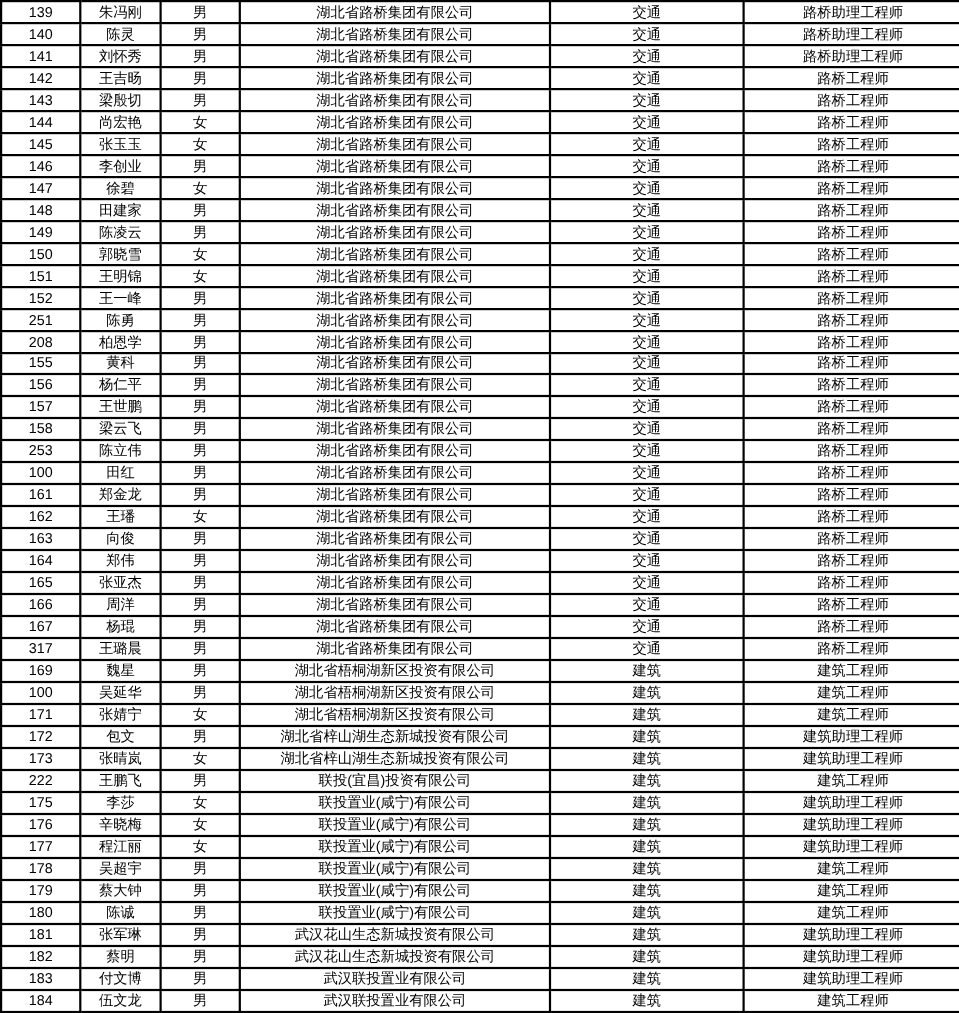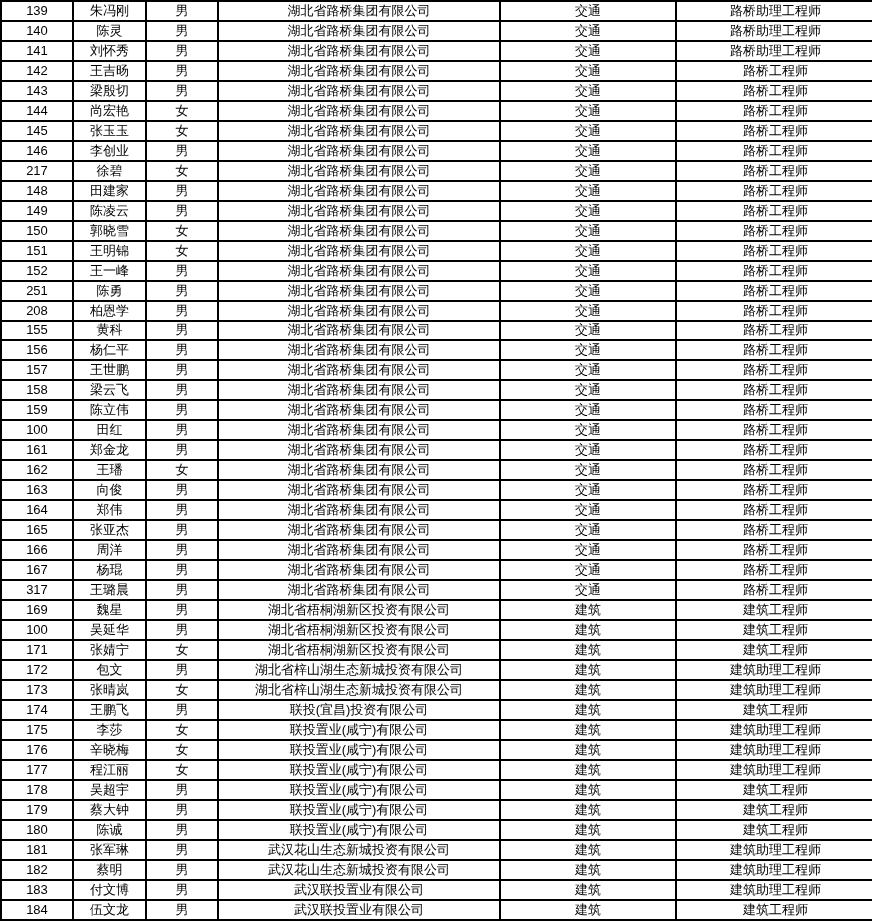--- a/index.html
+++ b/index.html
@@ -112,21 +112,21 @@
       </tr>
       <tr>
         <td class="col-number">146</td>
         <td class="col-name">李创业</td>
         <td class="col-gender">男</td>
         <td class="col-company">湖北省路桥集团有限公司</td>
         <td class="col-category">交通</td>
         <td class="col-title">路桥工程师</td>
       </tr>
       <tr>
-        <td class="col-number">217</td>
+        <td class="col-number">147</td>
         <td class="col-name">徐碧</td>
         <td class="col-gender">女</td>
         <td class="col-company">湖北省路桥集团有限公司</td>
         <td class="col-category">交通</td>
         <td class="col-title">路桥工程师</td>
       </tr>
       <tr>
         <td class="col-number">148</td>
         <td class="col-name">田建家</td>
         <td class="col-gender">男</td>
@@ -208,21 +208,21 @@
       </tr>
       <tr>
         <td class="col-number">158</td>
         <td class="col-name">梁云飞</td>
         <td class="col-gender">男</td>
         <td class="col-company">湖北省路桥集团有限公司</td>
         <td class="col-category">交通</td>
         <td class="col-title">路桥工程师</td>
       </tr>
       <tr>
-        <td class="col-number">159</td>
+        <td class="col-number">253</td>
         <td class="col-name">陈立伟</td>
         <td class="col-gender">男</td>
         <td class="col-company">湖北省路桥集团有限公司</td>
         <td class="col-category">交通</td>
         <td class="col-title">路桥工程师</td>
       </tr>
       <tr>
         <td class="col-number">100</td>
         <td class="col-name">田红</td>
         <td class="col-gender">男</td>
@@ -328,21 +328,21 @@
       </tr>
       <tr>
         <td class="col-number">173</td>
         <td class="col-name">张晴岚</td>
         <td class="col-gender">女</td>
         <td class="col-company">湖北省梓山湖生态新城投资有限公司</td>
         <td class="col-category">建筑</td>
         <td class="col-title">建筑助理工程师</td>
       </tr>
       <tr>
-        <td class="col-number">174</td>
+        <td class="col-number">222</td>
         <td class="col-name">王鹏飞</td>
         <td class="col-gender">男</td>
         <td class="col-company">联投(宜昌)投资有限公司</td>
         <td class="col-category">建筑</td>
         <td class="col-title">建筑工程师</td>
       </tr>
       <tr>
         <td class="col-number">175</td>
         <td class="col-name">李莎</td>
         <td class="col-gender">女</td>

